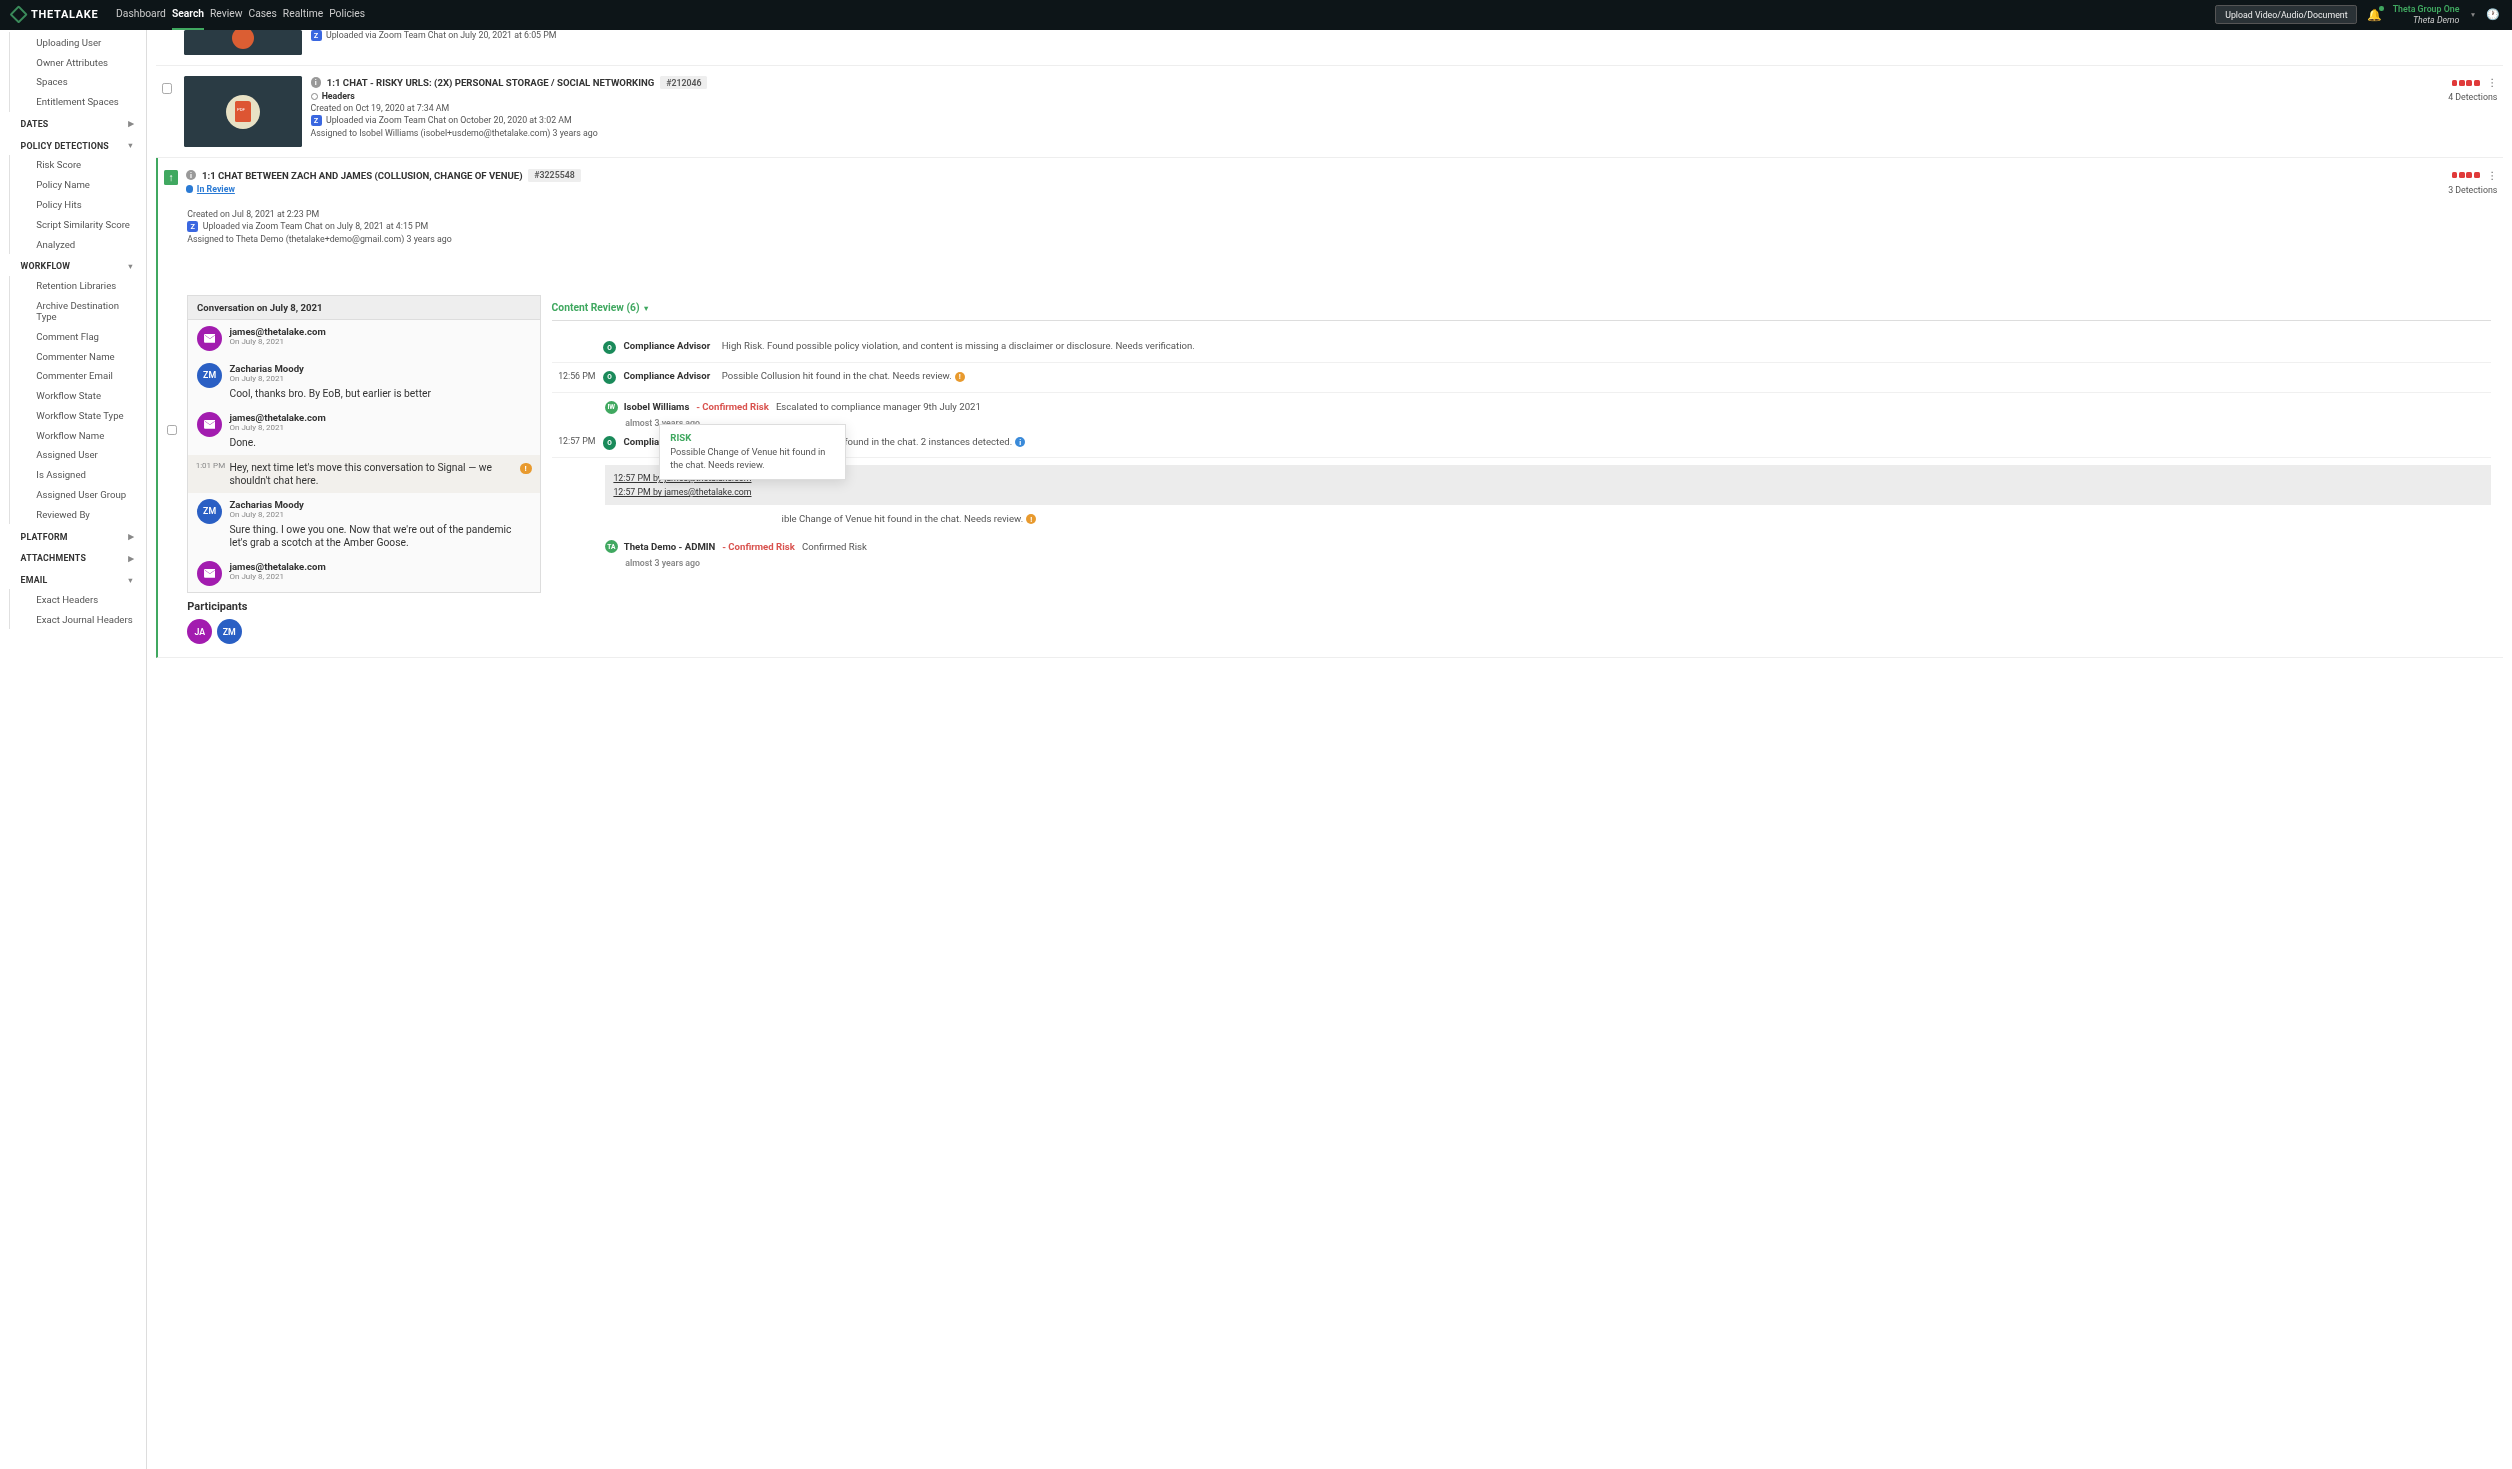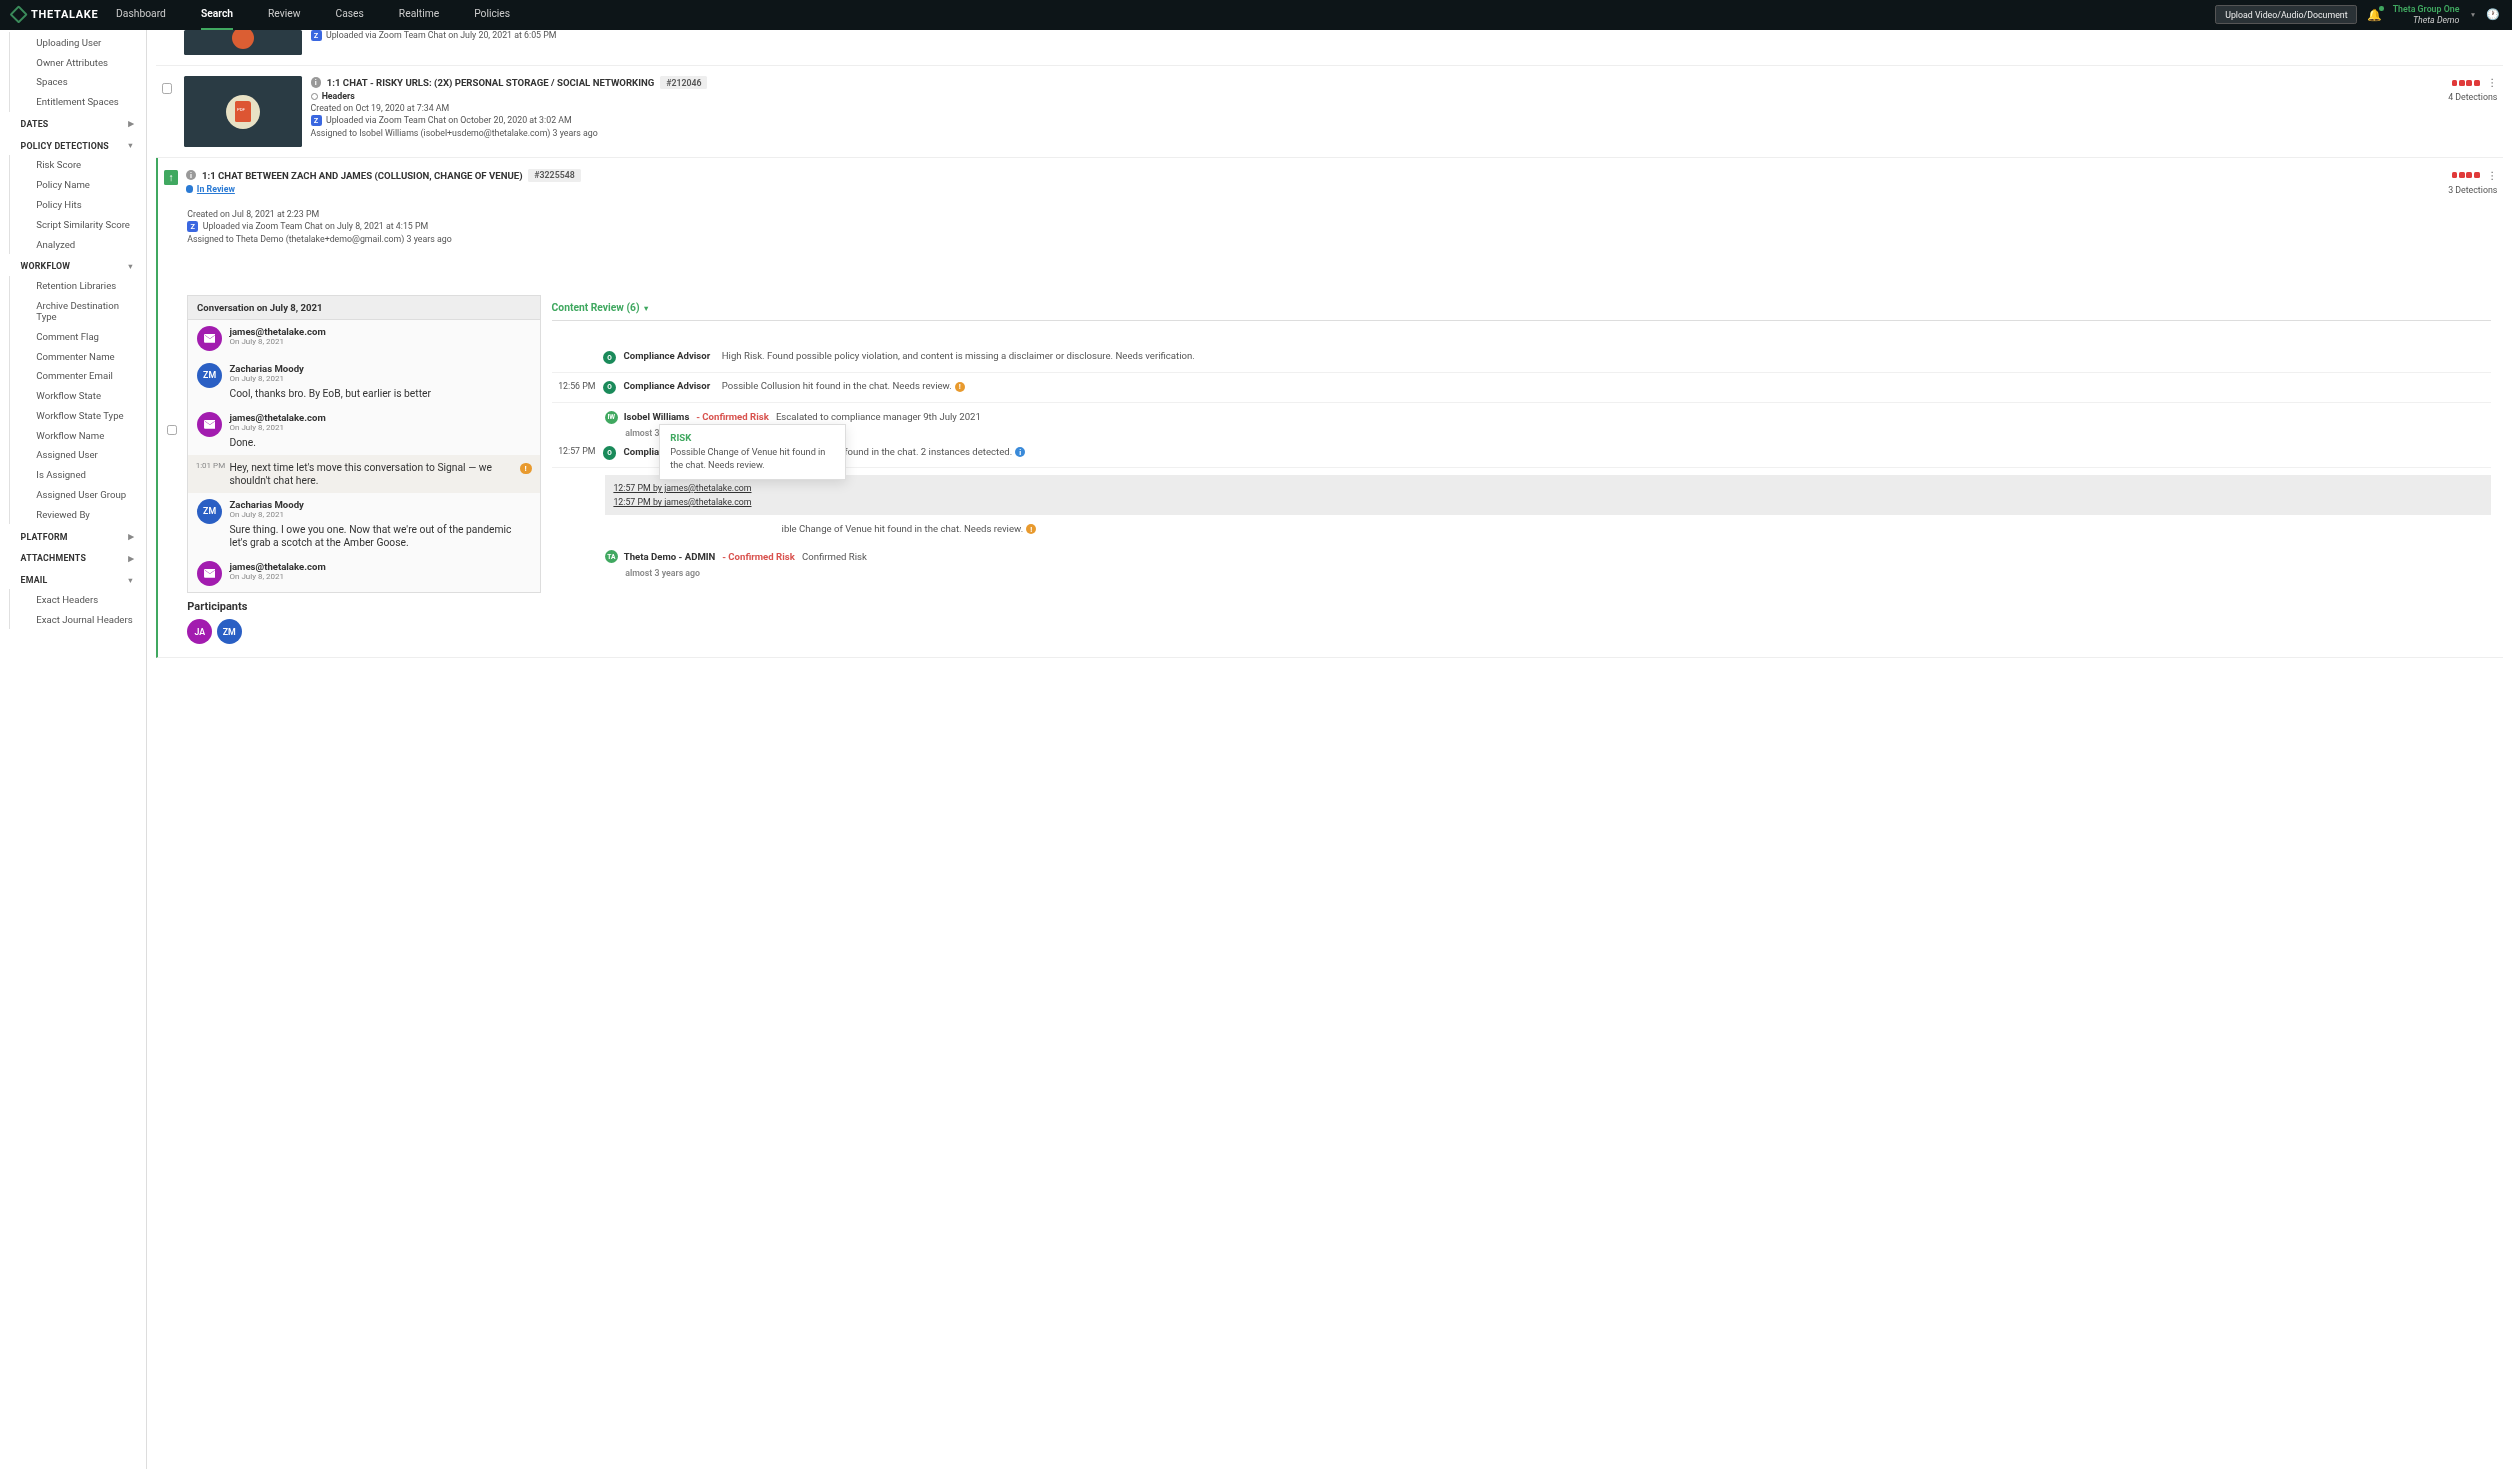--- a/index.html
+++ b/index.html
@@ -2,21 +2,21 @@
 <html style="font-size:11.8px"><head>
 <meta charset="utf-8">
 <style>
 * { margin: 0; padding: 0; box-sizing: border-box; font-family: -apple-system, BlinkMacSystemFont, "Segoe UI", Roboto, sans-serif; }
 body { background: #fff; font-size: 9.6px; color: #333; }
 
 
 .topnav { background: #0d1518; height: 29.5px; display: flex; align-items: center; padding: 0 11.8px; color: #fff; }
 .logo { display: flex; align-items: center; gap: 5.9px; font-weight: 700; letter-spacing: 0.7px; font-size: 11px; margin-right: 17.7px; }
 .logo-icon { width: 13.3px; height: 13.3px; border: 2.2px solid #3a8a5a; transform: rotate(45deg); border-radius: 1.5px; }
-.nav-items { display: flex; gap: 35px; flex: 1; text-align: center; }
+.nav-items { display: flex; gap: 6px; flex: 1; text-align: center; }
 .nav-item { color: #ccc; cursor: pointer; font-size: 10.3px; padding: 7.4px 0; }
 .nav-item.active { color: #fff; font-weight: 600; border-bottom: 2.2px solid #40a860; }
 .nav-right { display: flex; align-items: center; gap: 10.3px; }
 .upload-btn { background: #2a3236; border: 0.7px solid #555; color: #eee; padding: 3.7px 8.8px; border-radius: 2.2px; font-size: 8.8px; cursor: pointer; margin-left: 32px; }
 .bell-icon { position: relative; font-size: 11.8px; color: #aaa; }
 .bell-dot { position: absolute; top: -1.5px; right: -1.5px; width: 4.4px; height: 4.4px; background: #40a860; border-radius: 50%; }
 .user-block { text-align: right; font-size: 8.8px; line-height: 1.2; }
 .user-group { color: #40a860; font-weight: 600; }
 .user-name { color: #ccc; font-style: italic; }
 .clock-icon { color: #fff; font-size: 11px; }
@@ -79,21 +79,21 @@
 .msg-author { font-weight: 700; font-size: 9.6px; color: #333; }
 .msg-date { font-size: 8px; color: #888; }
 .msg-text { font-size: 10.3px; color: #333; margin-top: 4.4px; }
 .warn-icon { width: 11.8px; height: 11.8px; background: #e89a2e; border-radius: 50%; color: #fff; display: flex; align-items: center; justify-content: center; font-size: 8px; font-weight: 700; flex-shrink: 0; margin-top: 1.5px; }
 
 .participants { padding: 7.4px 0 2.9px; }
 .participants h4 { font-weight: 700; font-size: 11px; margin-bottom: 5.9px; }
 .participants .avatars { display: flex; gap: 4.4px; }
 
 
-.cr-header { color: #40a860; font-weight: 700; font-size: 10.3px; padding: 5.9px 0; border-bottom: 0.7px solid #ddd; margin-bottom: 22px; }
+.cr-header { color: #40a860; font-weight: 700; font-size: 10.3px; padding: 5.9px 0; border-bottom: 0.7px solid #ddd; margin-bottom: 12px; }
 .cr-header .caret { font-size: 7.4px; margin-left: 2.9px; }
 .review-item { display: flex; gap: 7.4px; padding: 7.4px 2.9px; font-size: 9.6px; align-items: flex-start; border-bottom: 0.7px solid #f0f0f0; }
 .review-item .time { width: 41px; text-align: right; color: #555; font-size: 8.8px; flex-shrink: 0; padding-top: 0.7px; }
 .advisor-icon { width: 13.3px; height: 13.3px; border-radius: 50%; background: #1a8a5a; display: flex; align-items: center; justify-content: center; color: #fff; font-size: 6.6px; flex-shrink: 0; margin-top: 0.7px; font-weight: 700; }
 .advisor-icon.iw { background: #40a860; }
 .advisor-icon.ta { background: #40a860; }
 .review-content { flex: 1; }
 .review-title { font-weight: 700; display: inline; margin-right: 4.4px; }
 .review-text { color: #555; display: inline; }
 .confirmed-risk { color: #d9534f; font-weight: 700; }

